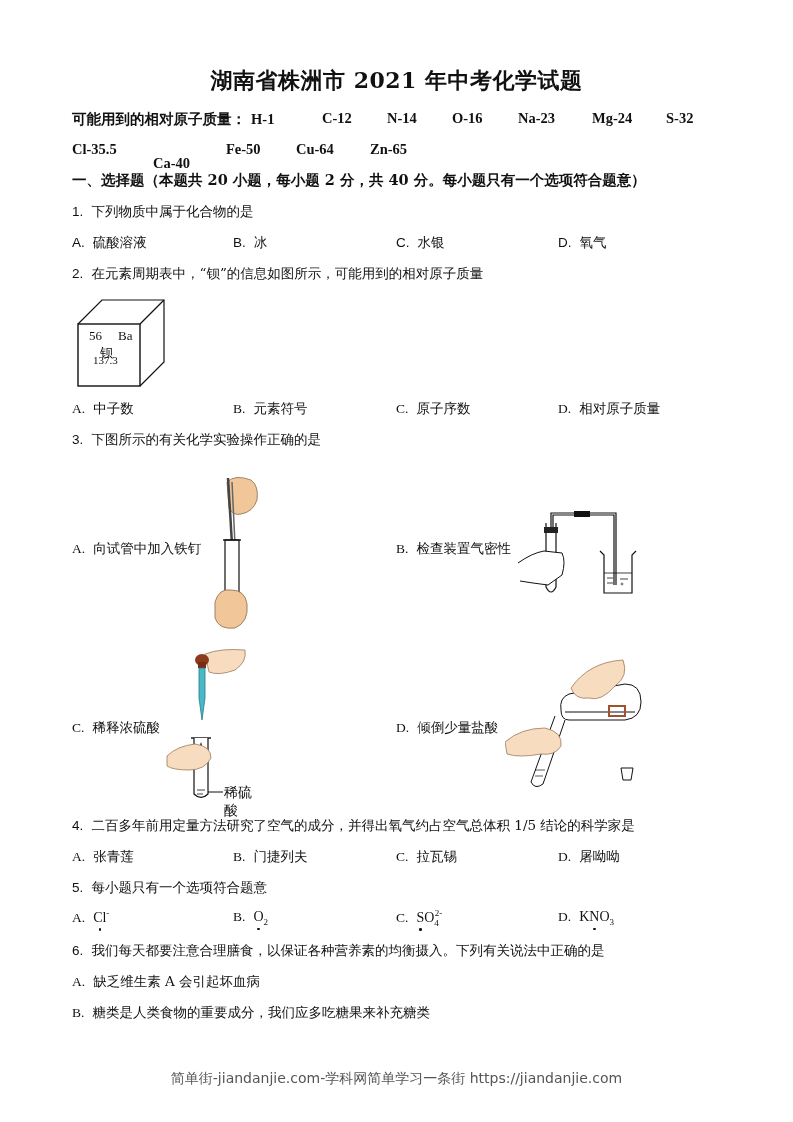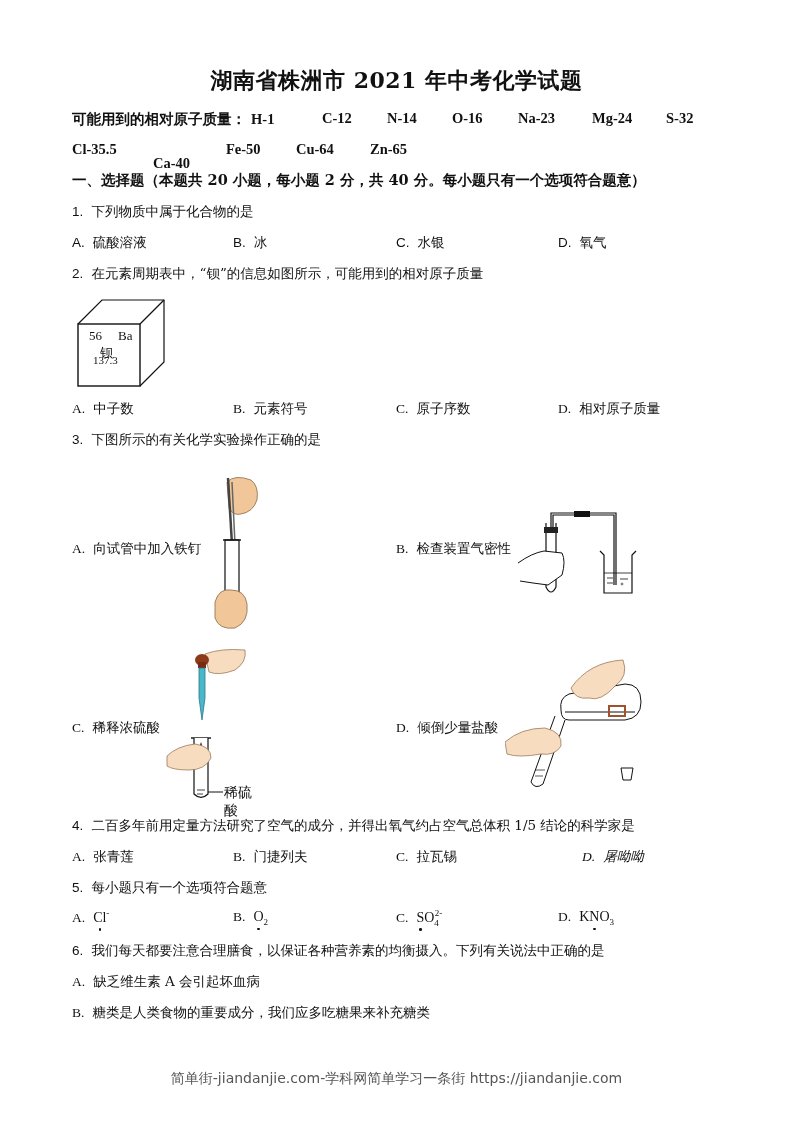--- a/index.html
+++ b/index.html
@@ -164,21 +164,21 @@
   </svg>
 </div>
 
 <div class="abs q" style="left:72px; top:817px;">
   <span class="num">4.</span>
   <span>二百多年前用定量方法研究了空气的成分，并得出氧气约占空气总体积 1/5 结论的科学家是</span>
 </div>
 <div class="abs opt" style="left:72px; top:848px;"><span class="lab serif">A.</span><span>张青莲</span></div>
 <div class="abs opt" style="left:233px; top:848px;"><span class="lab serif">B.</span><span>门捷列夫</span></div>
 <div class="abs opt" style="left:396px; top:848px;"><span class="lab serif">C.</span><span>拉瓦锡</span></div>
-<div class="abs opt" style="left:582px; top:848px;font-style:italic;"><span class="lab serif">D.</span><span>屠呦呦</span></div>
+<div class="abs opt" style="left:558px; top:848px;"><span class="lab serif">D.</span><span>屠呦呦</span></div>
 
 <div class="abs q" style="left:72px; top:879px;">
   <span class="num">5.</span>
   <span>每小题只有一个选项符合题意</span>
 </div>
 <div class="abs opt" style="left:72px; top:908px;">
   <span class="lab serif">A.</span><span class="formula"><span class="dotted">Cl</span><sup>-</sup></span>
 </div>
 <div class="abs opt" style="left:233px; top:908px;">
   <span class="lab serif">B.</span><span class="formula"><span class="dotted">O</span><sub>2</sub></span>

